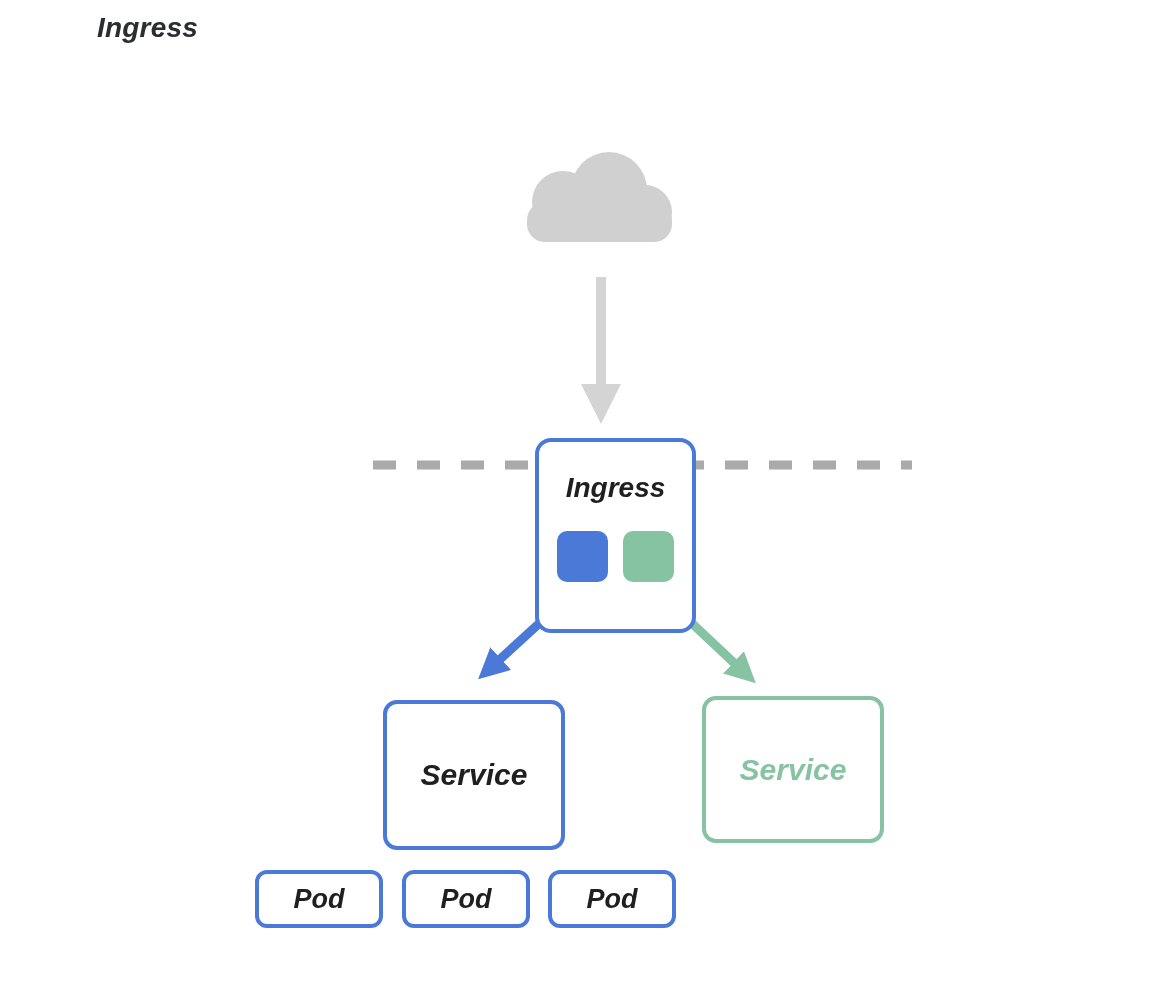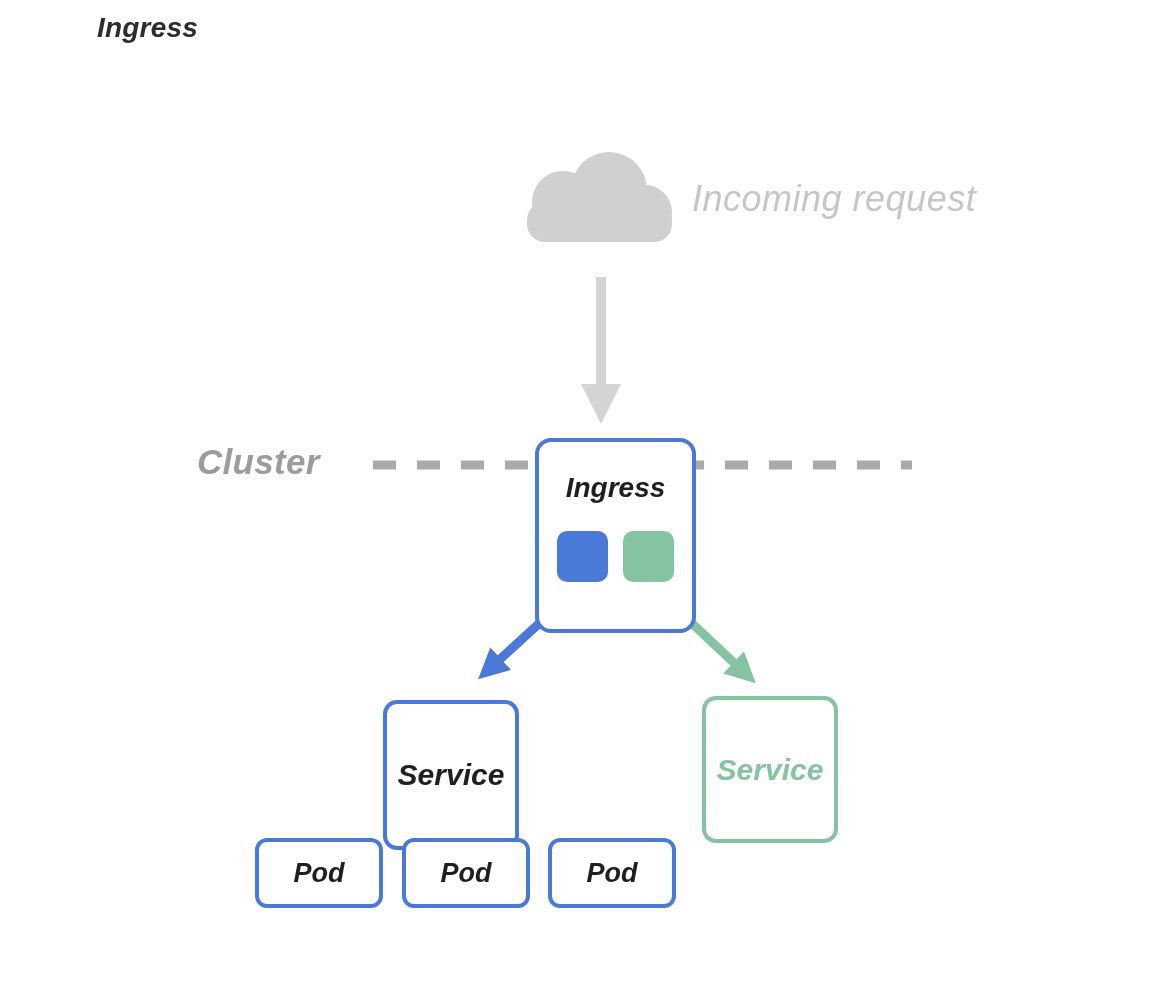--- a/index.html
+++ b/index.html
@@ -87,43 +87,43 @@
   }
   .swatch {
     width: 51px;
     height: 51px;
     border-radius: 10px;
   }
   .swatch.blue { background: #4a79d8; }
   .swatch.green { background: #86c3a3; }
 
   .service-box {
-    width: 136px;
+    width: 182px;
     height: 150px;
     border-radius: 14px;
     font-size: 30px;
   }
   .service-blue {
     left: 383px;
     top: 700px;
     border-color: #4a79d8;
     color: #1f1f1f;
   }
   .service-green {
     left: 702px;
     top: 696px;
     height: 147px;
     border-color: #86c3a3;
     color: #86c3a3;
   }
 
   .pod-box {
-    top: 838px;
+    top: 870px;
     width: 128px;
-    height: 70px;
+    height: 58px;
     border-radius: 12px;
     font-size: 27px;
     border-color: #4a79d8;
   }
   .pod-1 { left: 255px; }
   .pod-2 { left: 402px; }
   .pod-3 { left: 548px; }
 </style>
 </head>
 <body>
@@ -154,23 +154,21 @@
       <polygon points="581,384 621,384 601,424" fill="#d4d4d4"></polygon>
     </g>
 
     <line x1="373" y1="465" x2="912" y2="465" stroke="#aaaaaa" stroke-width="9" stroke-dasharray="23 21"></line>
 
     <line x1="566" y1="599" x2="486" y2="672" stroke="#4a79d8" stroke-width="9" marker-end="url(#head-blue)"></line>
 
     <line x1="665" y1="598" x2="748" y2="676" stroke="#86c3a3" stroke-width="9" marker-end="url(#head-green)"></line>
   </svg>
 
-  <div class="incoming-label">Incoming request</div>
 
-  <div class="cluster-label">Cluster</div>
 
   <div class="node ingress-box">
     <div class="ingress-label">Ingress</div>
     <div class="swatch-row">
       <div class="swatch blue"></div>
       <div class="swatch green"></div>
     </div>
   </div>
 
   <div class="node service-box service-blue">

